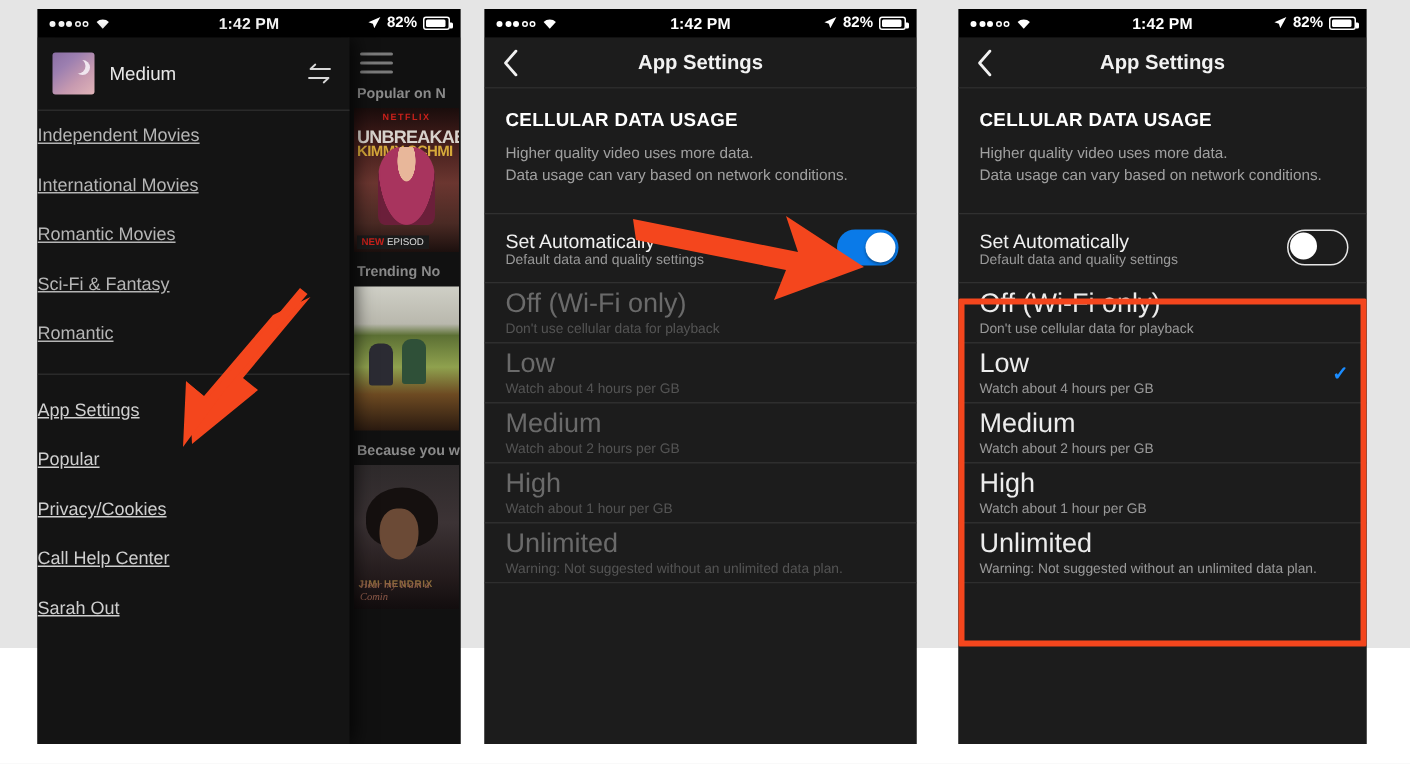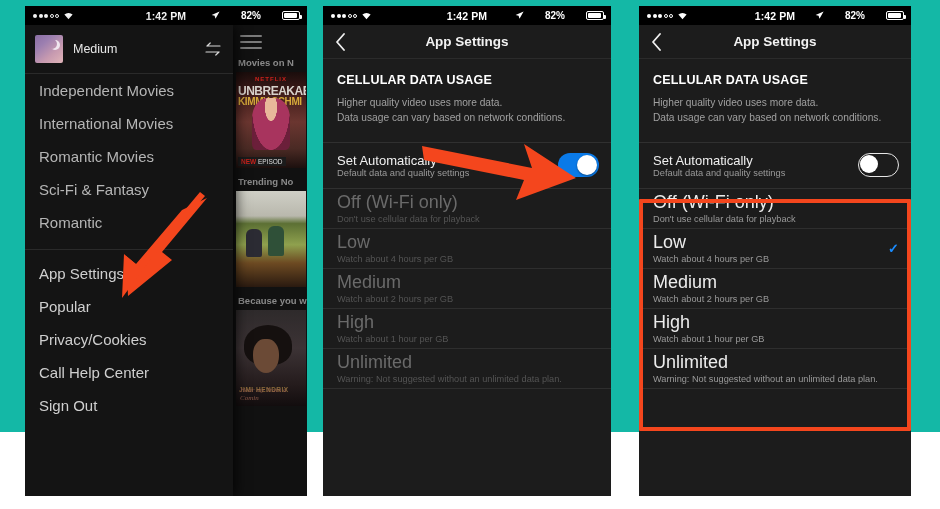--- a/index.html
+++ b/index.html
@@ -3,21 +3,21 @@
 <meta charset="utf-8">
 <title>Netflix App Settings - Cellular Data Usage</title>
 <style>
   * { box-sizing: border-box; margin: 0; padding: 0; }
   html, body {
     width: 940px; height: 509px;
     background: #ffffff;
     font-family: "Liberation Sans", sans-serif;
     overflow: hidden;
   }
-  .stage { position: relative; width: 940px; height: 432px; background:#14b8a6; }
+  .stage { position: relative; width: 940px; height: 432px; background:#e5e5e5; }
 
   
   .phone {
     position: absolute;
     top: 6px;
     height: 490px;
     background: #000;
     overflow: hidden;
   }
   #phone1 { left: 25px;  width: 282px; }
@@ -39,21 +39,21 @@
   .dot { width:4px; height:4px; border-radius:50%; background:#fff; }
   .dot.hollow { background:transparent; border:1px solid #fff; width:4px; height:4px; }
   .wifi { width:9px; height:8px; position:relative; margin-left:2px; }
   .wifi svg { display:block; }
   .sb-center {
     position:absolute; left:0; right:0; text-align:center;
     font-size:10.5px; font-weight:bold; letter-spacing:0.1px;
     pointer-events:none;
   }
   .sb-right {
-    margin-left:auto; display:flex; align-items:center; gap:21px;
+    margin-left:auto; display:flex; align-items:center; gap:4px;
     padding-right: 7px; font-size:10px; font-weight:bold;
   }
   .loc-arrow { display:block; }
   .battery {
     width:18px; height:9px; border:1px solid #fff; border-radius:2px;
     position:relative; display:flex; align-items:center;
   }
   .battery::after {
     content:""; position:absolute; right:-3px; top:2.5px;
     width:2px; height:4px; background:#fff; border-radius:0 1px 1px 0;
@@ -117,22 +117,22 @@
     background: linear-gradient(140deg,#8a6ea4 0%, #9c7fb0 30%, #c79ab0 65%, #e0b4b8 100%);
     position:relative; overflow:hidden; flex:none;
   }
   .avatar .moon { position:absolute; top:4px; right:6px; width:10px; height:10px;
       border-radius:50%; box-shadow: 3px 1px 0 0 #f0e6ef; }
   .profile .pname { color:#e8e8e8; font-size:12.5px; margin-left:10px; }
   .swapicon { margin-left:auto; width:16px; height:14px; }
   .menu .divider { height:1px; background:#2a2a2a; }
   .menu ul { list-style:none; }
   .menu li {
-    color:#b5b5b5; font-size:15px; padding:0 0 0 14px;
-    height:33px; line-height:33px; white-space:nowrap;
+    color:#b5b5b5; font-size:12px; padding:0 0 0 0;
+    height:33px; line-height:33px; white-space:nowrap;text-decoration:underline;
   }
   .menu .grp2 { margin-top:7px; }
   .menu .grp2 li { color:#cfcfcf; }
 
   
   .arrow { position:absolute; pointer-events:none; }
 
   
   .nav {
     height:34px; background:#1c1c1c; display:flex; align-items:center;
@@ -220,21 +220,21 @@
     </div>
 
     <div class="p1body">
 
       <div class="browse">
         <div class="hamburger">
             <span></span>
             <span></span>
             <span></span>
           </div>
-        <div class="row-title">Movies on N</div>
+        <div class="row-title">Popular on N</div>
         <div class="tile kimmy">
           <div class="netflix-strip">NETFLIX</div>
           <div class="t1">UNBREAKAB</div>
           <div class="t2">KIMMY SCHMI</div>
           <div class="person"></div>
           <div class="newbadge">
             <b>NEW</b>
             <span>EPISOD</span>
           </div>
         </div>
@@ -272,21 +272,21 @@
           <li>Romantic</li>
         </ul>
 
         <div class="divider" style="margin-top:10px"></div>
 
         <ul class="grp2">
           <li>App Settings</li>
           <li>Popular</li>
           <li>Privacy/Cookies</li>
           <li>Call Help Center</li>
-          <li>Sign Out</li>
+          <li>Sarah Out</li>
         </ul>
       </div>
     </div>
   </div>
 
   <svg class="arrow" style="left:110px; top:192px; width:110px; height:115px" viewBox="0 0 110 115">
     <path d="M97 6 L52 60 L62 68 L18 104 L16 64 L26 72 L72 18 Z" fill="#f4461d"></path>
     <path d="M95 4 L40 68 L12 106 L14 62 L28 74 L90 0 Z" fill="#f4461d"></path>
   </svg>
 

